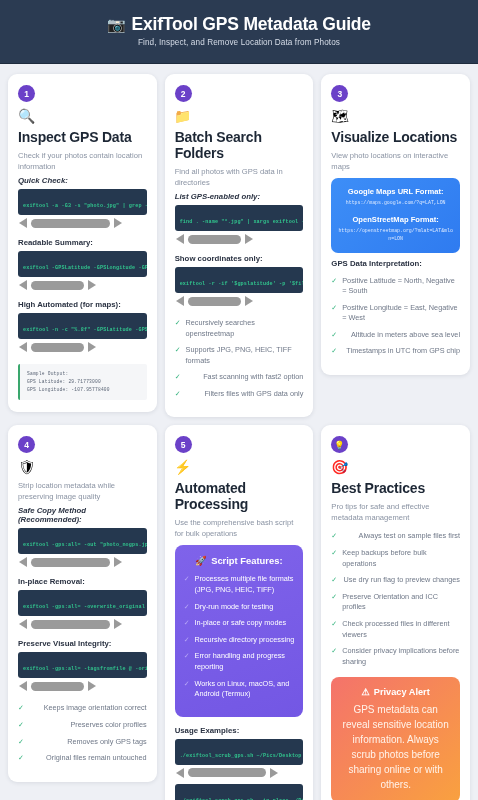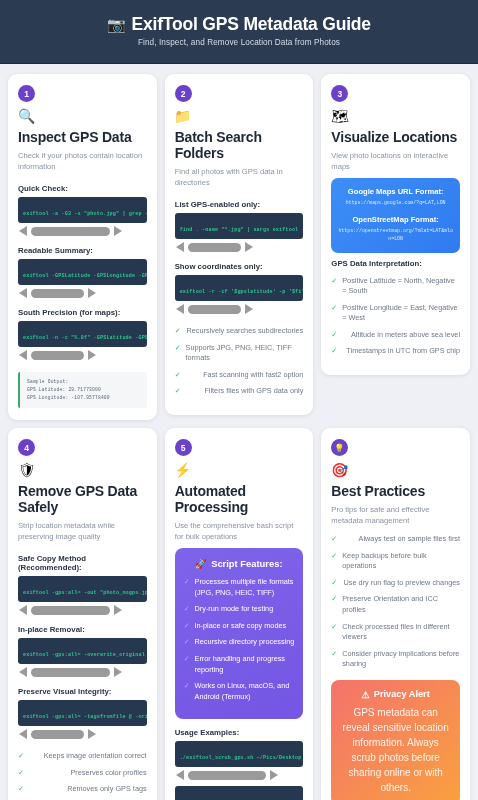--- a/index.html
+++ b/index.html
@@ -90,21 +90,21 @@
     color: #8a93a3;
     line-height: 1.45;
     margin-bottom: 3px;
   }
   .label {
     font-size: 7.8px;
     font-weight: bold;
     color: #2a3242;
     margin: 6px 0 4px 0;
   }
-  .label.tight { margin-top: 12px; }
+  .label.tight { margin-top: 4px; font-style: italic; }
 
   
   .codewrap { margin-bottom: 2px; }
   .code {
     background: #25384f;
     border-radius: 3px;
     padding: 4px 5px;
     overflow: hidden;
     white-space: nowrap;
   }
@@ -271,21 +271,21 @@
     <div class="label">Readable Summary:</div>
     <div class="codewrap">
       <div class="code"><span>exiftool -GPSLatitude -GPSLongitude -GPSAltitude photo.jpg</span></div>
       <div class="scroller">
         <div class="arrow left"></div>
         <div class="thumb sm"></div>
         <div class="arrow right"></div>
       </div>
     </div>
 
-    <div class="label">South Precision (for maps):</div>
+    <div class="label">High Automated (for maps):</div>
     <div class="codewrap">
       <div class="code"><span>exiftool -n -c "%.8f" -GPSLatitude -GPSLongitude photo.jpg</span></div>
       <div class="scroller">
         <div class="arrow left"></div>
         <div class="thumb sm"></div>
         <div class="arrow right"></div>
       </div>
     </div>
 
     <div class="sample">
@@ -317,21 +317,21 @@
       <div class="scroller">
         <div class="arrow left"></div>
         <div class="thumb sm"></div>
         <div class="arrow right"></div>
       </div>
     </div>
 
     <ul class="checks">
       <li>
           <span class="tick">✓</span>
-          <span>Recursively searches subdirectories</span>
+          <span>Recursively searches openstreetmap</span>
         </li>
       <li>
           <span class="tick">✓</span>
           <span>Supports JPG, PNG, HEIC, TIFF formats</span>
         </li>
       <li>
           <span class="tick">✓</span>
           <span>Fast scanning with  fast2 option</span>
         </li>
       <li>
@@ -371,21 +371,20 @@
       <li>
           <span class="tick">✓</span>
           <span>Timestamps in UTC from GPS chip</span>
         </li>
     </ul>
   </div>
 
   <div class="card">
     <div class="badge">4</div>
     <span class="card-icon">🛡</span>
-    <h2>Remove GPS Data Safely</h2>
     <div class="desc">Strip location metadata while preserving image quality</div>
 
     <div class="label tight">Safe Copy Method (Recommended):</div>
     <div class="codewrap">
       <div class="code"><span>exiftool -gps:all= -out "photo_nogps.jpg" "photo.jpg"</span></div>
       <div class="scroller">
         <div class="arrow left"></div>
         <div class="thumb"></div>
         <div class="arrow right"></div>
       </div>

